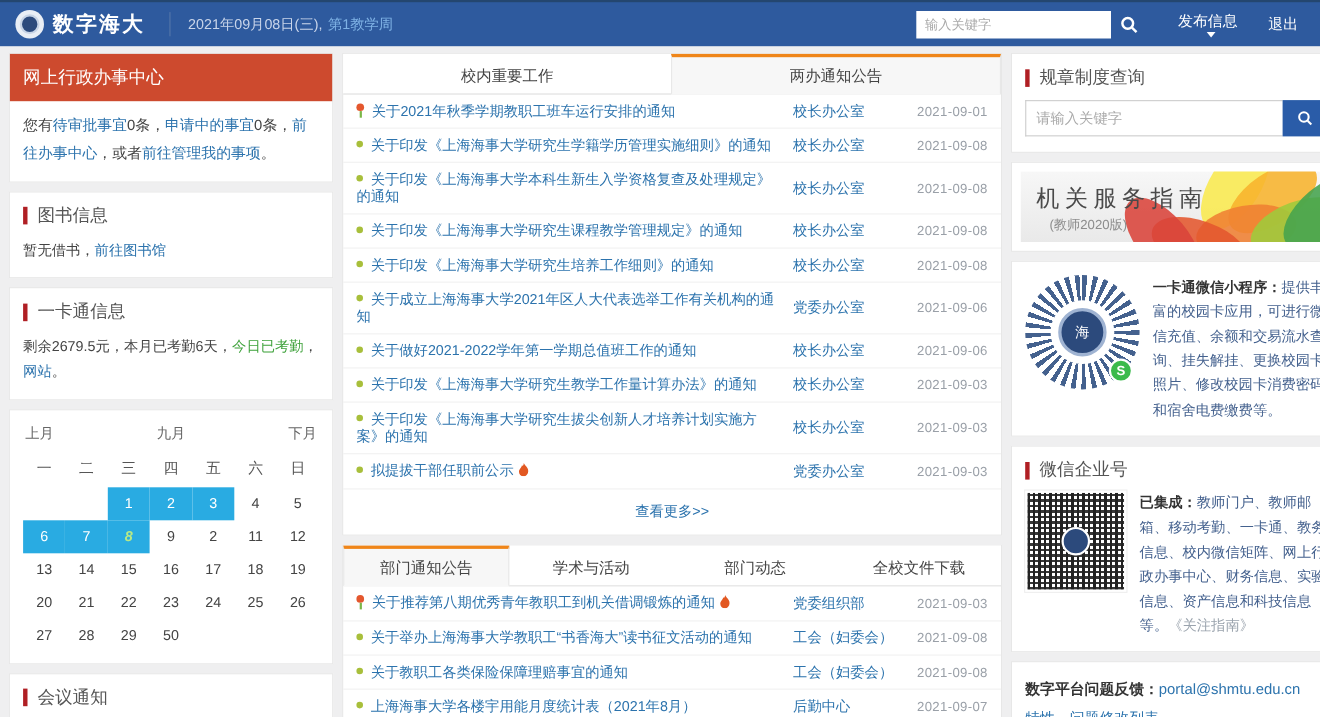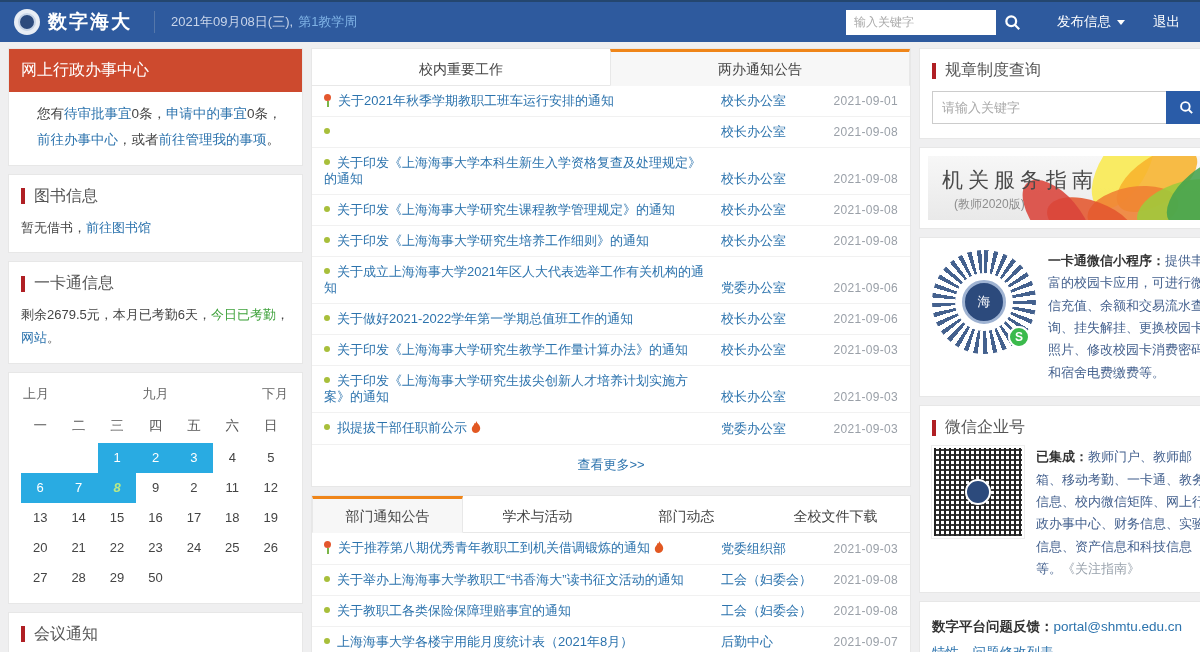--- a/index.html
+++ b/index.html
@@ -22,45 +22,45 @@
   }
   .logo-badge { width:26px; height:26px; border-radius:50%; background:#e9eef5;
     display:flex; align-items:center; justify-content:center; margin-right:8px; flex:none; }
   .logo-badge i { display:block; width:18px; height:18px; border-radius:50%;
     background:#2c4a7c; border:2px solid #c7d4e6; }
   .logo-text { font-size:19px; font-weight:bold; letter-spacing:2px; }
   .tb-sep { width:1px; height:22px; background:#5577aa; margin:0 16px 0 22px; }
   .tb-date { font-size:13px; color:#c9d5ea; }
   .tb-week { font-size:13px; color:#7fb2e5; margin-left:5px; }
   .tb-right { margin-left:auto; display:flex; align-items:center; }
-  .tb-search-input { width:150px; height:25px; border:none; padding:0 8px; font-size:12px;
+  .tb-search-input { width:177px; height:25px; border:none; padding:0 8px; font-size:12px;
     font-family:inherit; outline:none; background:#fff; color:#333; }
   .tb-search-input::placeholder { color:#a9a9a9; }
   .tb-search-btn { margin:0 10px 0 8px; display:flex; align-items:center; cursor:pointer; }
-  .tb-publish { display:flex; align-items:center; font-size:13.5px; margin:0 28px 0 26px; cursor:pointer; }
+  .tb-publish { display:flex; align-items:center; font-size:13.5px; margin:0 28px 0 26px; cursor:pointer;flex-direction:column; }
   .caret { width:0; height:0; border-left:4px solid transparent; border-right:4px solid transparent;
     border-top:5px solid #fff; margin-left:6px; display:inline-block; }
   .tb-logout { color:#fff; font-size:13.5px; margin-right:6px; }
 
   
   .content { display:flex; gap:8px; padding:6px 0 0 8px; align-items:flex-start; }
   .col-left { width:295px; flex:none; }
   .col-center { width:600px; flex:none; }
   .col-right { width:300px; flex:none; }
   .box { background:#fff; border:1px solid #e7e7e7; margin-bottom:8px; }
 
   .sec-title { padding:11px 12px 4px; font-size:16px; color:#555; display:flex; align-items:center; }
   .red-bar { display:inline-block; width:4px; height:16px; background:var(--title-bar-red,#b01f24);
     margin-right:9px; flex:none; }
   .sec-body { padding:5px 12px 13px; line-height:1.8; }
 
   
   .admin-header { background:var(--header-red,#cd4a2e); color:#fff; font-size:16px;
     padding:11px 12px; }
-  .admin-body { padding:9px 12px 11px; line-height:1.95; font-size:13.5px;margin-left:16px; }
+  .admin-body { padding:9px 12px 11px; line-height:1.95; font-size:13.5px; }
 
   
   .cal { padding:8px 12px 10px; }
   .cal-nav { display:flex; justify-content:space-between; align-items:center;
     padding:4px 2px 8px; color:#666; font-size:13px; }
   .cal-grid { display:grid; grid-template-columns:repeat(7,1fr); }
   .cal-wd { text-align:center; color:#555; font-size:13.5px; padding:6px 0 8px; }
   .cal-cell { text-align:center; font-size:13px; color:#444; height:30px; line-height:30px; cursor:pointer; }
   .cal-cell.empty { cursor:default; }
   .cal-cell.hl { background:var(--calendar-highlight,#29abe2); color:#fff; }
@@ -73,21 +73,21 @@
   .search-btn { width:40px; height:33px; background:var(--button-blue,#2a5ca8); color:#fff;
     border:none; font-size:17px; cursor:pointer; display:flex; align-items:center; justify-content:center;
     font-family:"DejaVu Sans",sans-serif; flex:none; }
 
   
   .tabbar { display:flex; border-bottom:1px solid #e8e8e8; background:#fff; }
   .tab { flex:1; text-align:center; height:37px; line-height:34px; font-size:14px; color:#444;
     border-bottom:1px solid #e8e8e8; margin-bottom:-1px; cursor:pointer; border-top:3px solid transparent; }
   .tab.active { border-top:3px solid var(--accent,#ef8519); background:#f7f7f7;
     border-left:1px solid #e8e8e8; border-right:1px solid #e8e8e8; border-bottom:1px solid transparent; }
-  .nrow { display:flex; align-items:flex-end; padding:7px 12px; border-bottom:1px solid #f1f1f1; }
+  .nrow { display:flex; align-items:center; padding:7px 12px; border-bottom:1px solid #f1f1f1; }
   .ntitle { flex:1; line-height:16px; padding-right:8px; }
   .ntitle a { font-size:13px; }
   .dot { display:inline-block; width:6px; height:6px; border-radius:50%;
     background:#a8bf3b; margin-right:7px; vertical-align:2px; }
   .pin { display:inline-block; width:7px; height:13px; position:relative; margin-right:7px; vertical-align:-2px; }
   .pin::before { content:''; position:absolute; top:0; left:0; width:7px; height:7px;
     border-radius:50%; background:#e4572e; }
   .pin::after { content:''; position:absolute; top:7px; left:2.5px; width:2px; height:6px; background:#7ab648; }
   .flame { display:inline-block; margin-left:4px; vertical-align:-1px; }
   .ndept { width:105px; flex:none; font-size:13px; line-height:16px; }
@@ -247,21 +247,21 @@
           <div class="tab">校内重要工作</div>
           <div class="tab active">两办通知公告</div>
         </div>
       <div>
           <div class="nrow">
             <div class="ntitle"><span class="pin"></span><a class="lnk">关于2021年秋季学期教职工班车运行安排的通知</a></div>
             <a class="ndept lnk">校长办公室</a>
             <span class="ndate">2021-09-01</span>
           </div>
           <div class="nrow">
-            <div class="ntitle"><span class="dot"></span></div>
+            <div class="ntitle"><span class="dot"></span><a class="lnk">关于印发《上海海事大学研究生学籍学历管理实施细则》的通知</a></div>
             <a class="ndept lnk">校长办公室</a>
             <span class="ndate">2021-09-08</span>
           </div>
           <div class="nrow">
             <div class="ntitle"><span class="dot"></span><a class="lnk">关于印发《上海海事大学本科生新生入学资格复查及处理规定》的通知</a></div>
             <a class="ndept lnk">校长办公室</a>
             <span class="ndate">2021-09-08</span>
           </div>
           <div class="nrow">
             <div class="ntitle"><span class="dot"></span><a class="lnk">关于印发《上海海事大学研究生课程教学管理规定》的通知</a></div>

